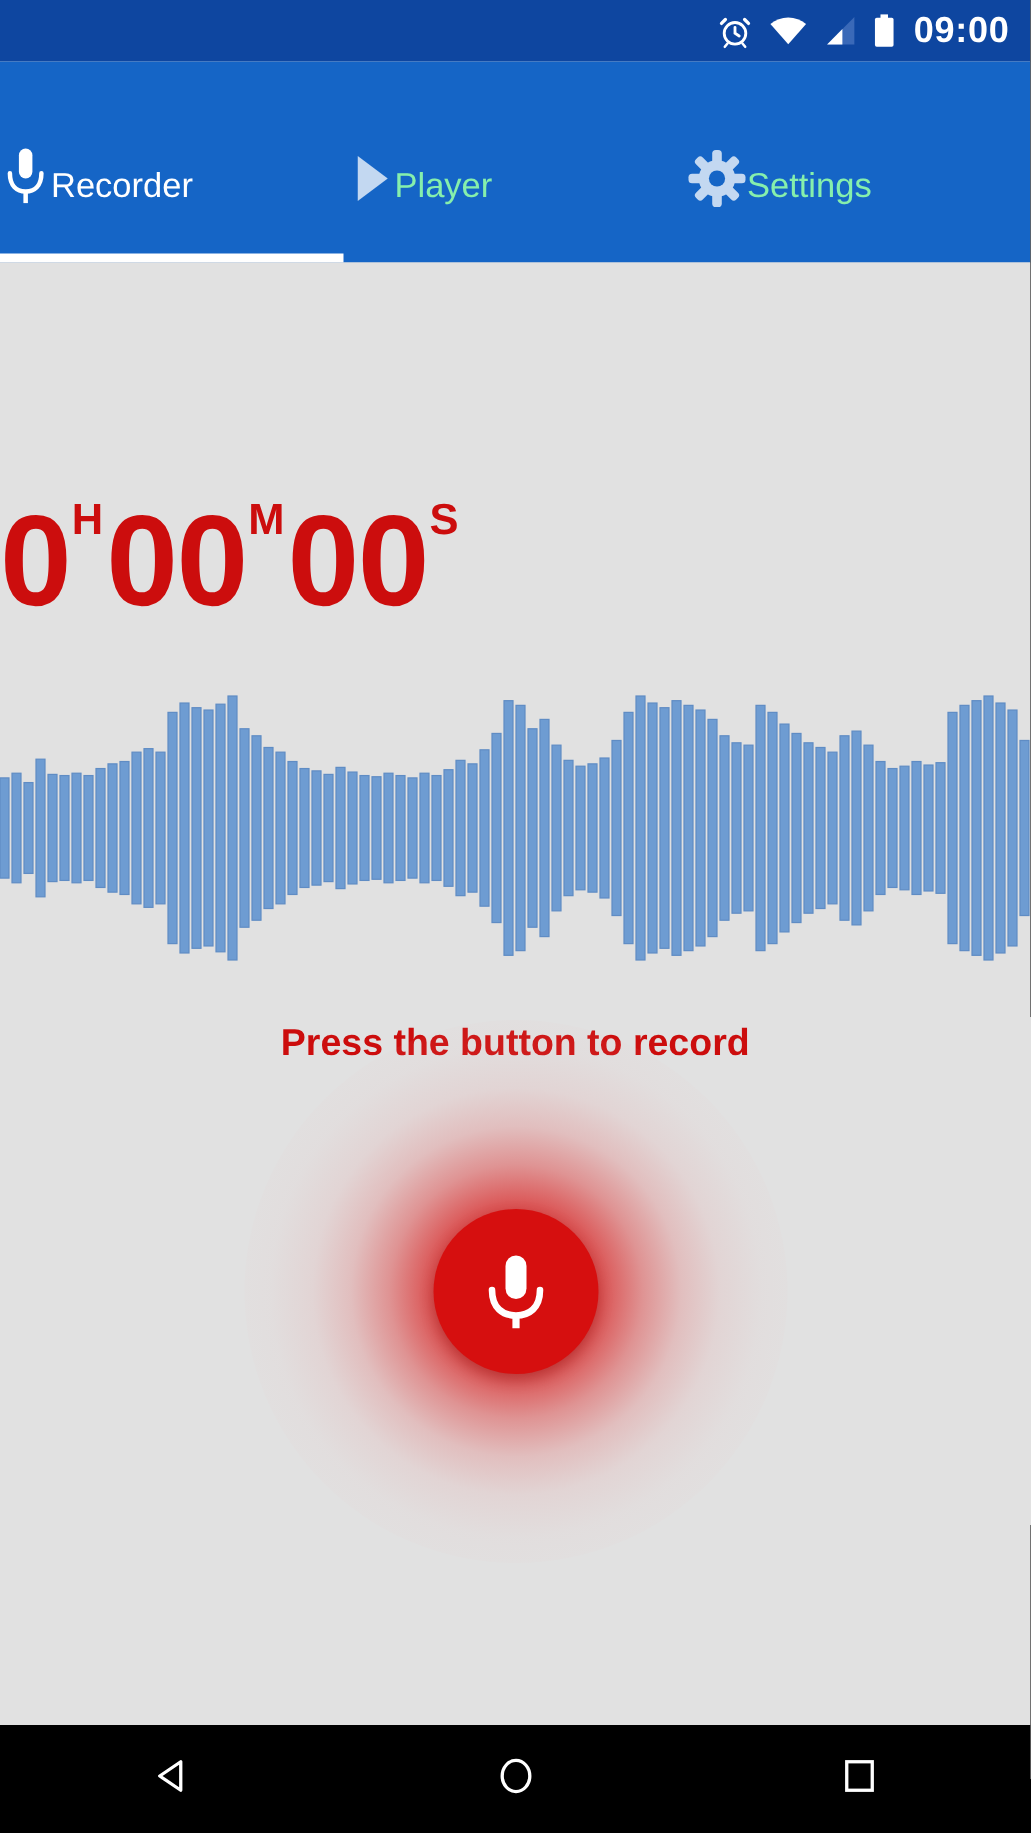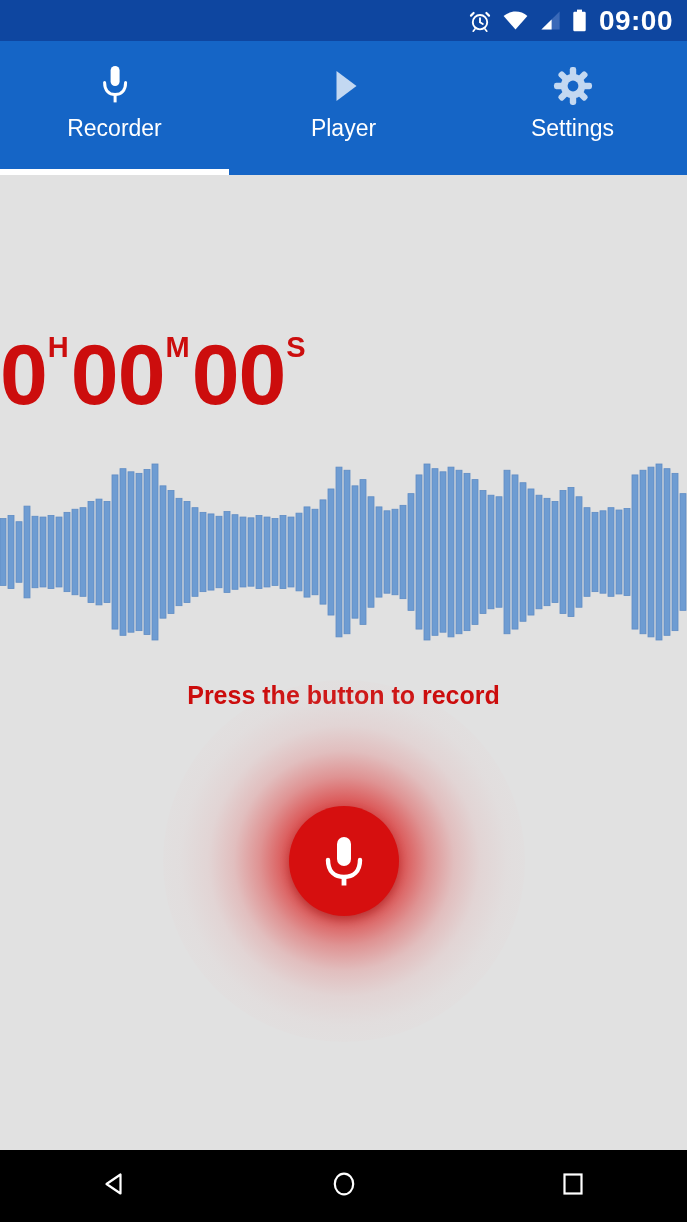--- a/index.html
+++ b/index.html
@@ -32,59 +32,59 @@
     box-sizing: border-box;
   }
   #status-bar .sb-icon {
     display: inline-flex;
     align-items: center;
     justify-content: center;
     margin-left: 11px;
   }
   #status-clock {
     color: #ffffff;
-    font-size: 28px;
+    font-size: 24px;
     font-weight: bold;
     letter-spacing: 0.5px;
     margin-left: 12px;
     line-height: 1;
   }
 
   
   #tab-bar {
     position: absolute;
     left: 0; top: 41px;
     width: 687px; height: 134px;
     background: #1565c6;
     display: flex;
   }
   .tab {
     flex: 1 1 0;
     position: relative;
     display: flex;
-    flex-direction: column;
+    flex-direction: row;
     align-items: center;
     justify-content: flex-start;
     padding-top: 22px;
     box-sizing: border-box;
     cursor: pointer;
   }
   .tab .tab-icon {
     height: 46px;
     display: flex;
     align-items: center;
     justify-content: center;
   }
   .tab .tab-label {
     margin-top: 8px;
     font-size: 23px;
     line-height: 1;
   }
   .tab.active .tab-label { color: #ffffff; }
-  .tab.inactive .tab-label { color: #ffffff; }
+  .tab.inactive .tab-label { color: #86efac; }
   .tab-underline {
     position: absolute;
     left: 0;
     bottom: 0;
     height: 6px;
     width: 229px;
     background: #ffffff;
   }
 
   

